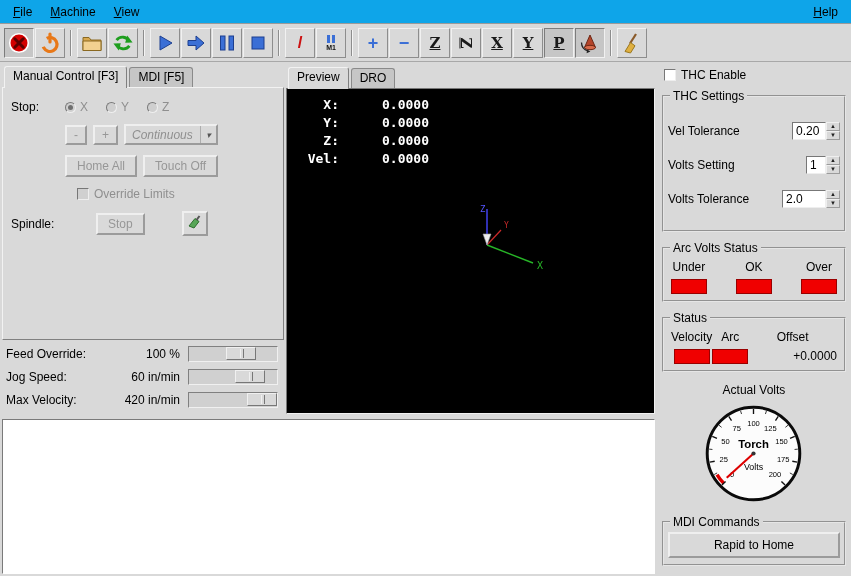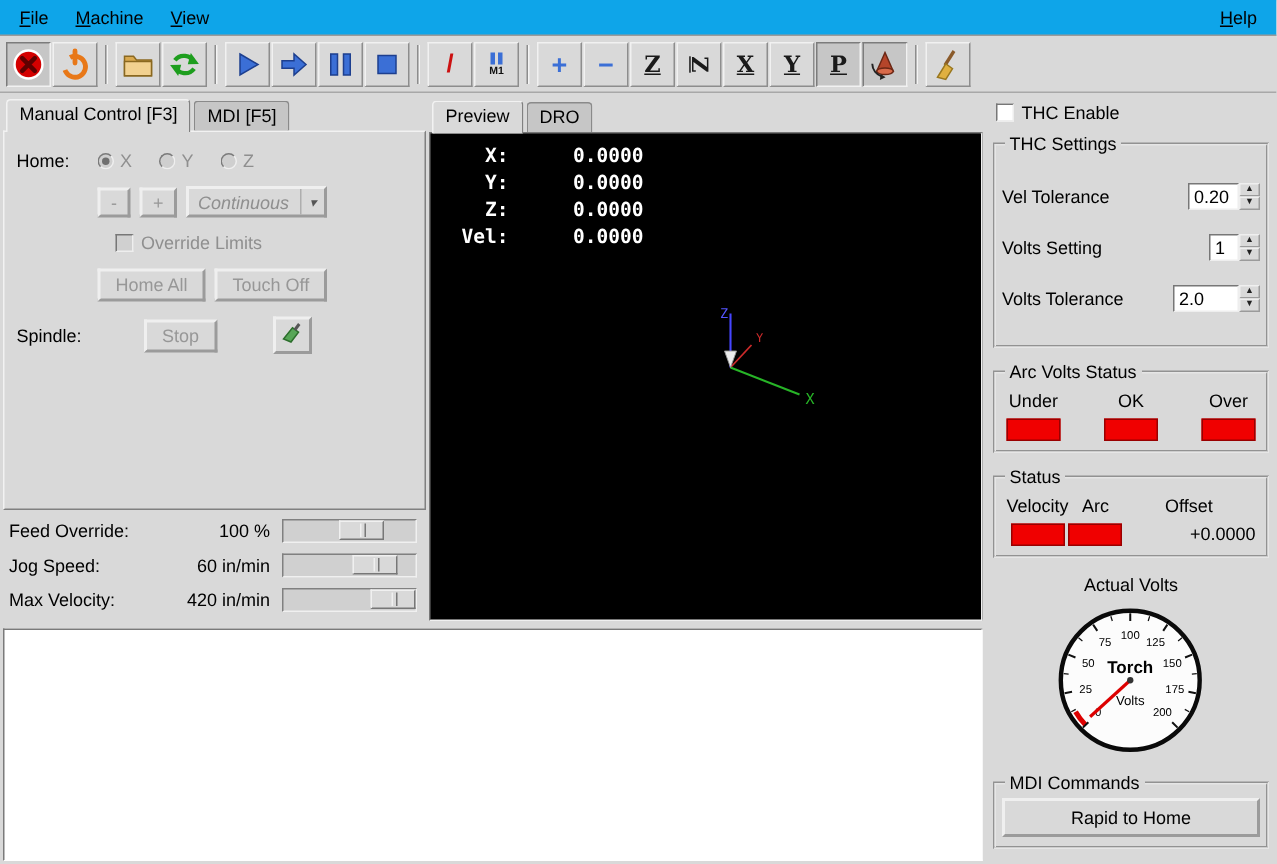--- a/index.html
+++ b/index.html
@@ -231,21 +231,21 @@
     <div class="left-col">
       <div class="top-row">
 
         <div class="left-panel">
           <div class="tabbar">
             <span class="tab active">Manual Control [F3]</span>
             <span class="tab">MDI [F5]</span>
           </div>
           <div class="nb-body manual-body">
             <div class="row">
-              <span class="lbl">Home:</span>
+              <span class="lbl">Stop:</span>
               <span class="radio-wrap">
                 <span class="radio sel"></span>
                 <span class="dis">X</span>
               </span>
               <span class="radio-wrap">
                 <span class="radio"></span>
                 <span class="dis">Y</span>
               </span>
               <span class="radio-wrap">
                 <span class="radio"></span>
@@ -253,29 +253,29 @@
               </span>
             </div>
             <div class="row indent">
               <button class="btn small dis-btn">-</button>
               <button class="btn small dis-btn">+</button>
               <span class="combo">
                 <span class="combo-text dis">Continuous</span>
                 <span class="combo-arrow">▾</span>
               </span>
             </div>
+            <div class="row indent">
+              <button class="btn dis-btn">Home All</button>
+              <button class="btn dis-btn">Touch Off</button>
+            </div>
             <div class="row" style="margin-left:66px;">
               <span class="check-wrap">
                 <span class="checkbox dis-box"></span>
                 <span class="dis">Override Limits</span>
               </span>
-            </div>
-            <div class="row indent">
-              <button class="btn dis-btn">Home All</button>
-              <button class="btn dis-btn">Touch Off</button>
             </div>
             <div class="row" style="gap:37px;">
               <span class="lbl">Spindle:</span>
               <button class="btn dis-btn">Stop</button>
               <button class="btn icon-btn">
                 <svg width="16" height="16" viewBox="0 0 16 16">
                     <path d="M2 12 L8 4.5 L12 7.5 L7 14 Z" fill="#57a657" stroke="#2c6e2c"></path>
                     <line x1="12.5" y1="2" x2="9.5" y2="6" stroke="#555" stroke-width="2"></line>
                   </svg>
               </button>

